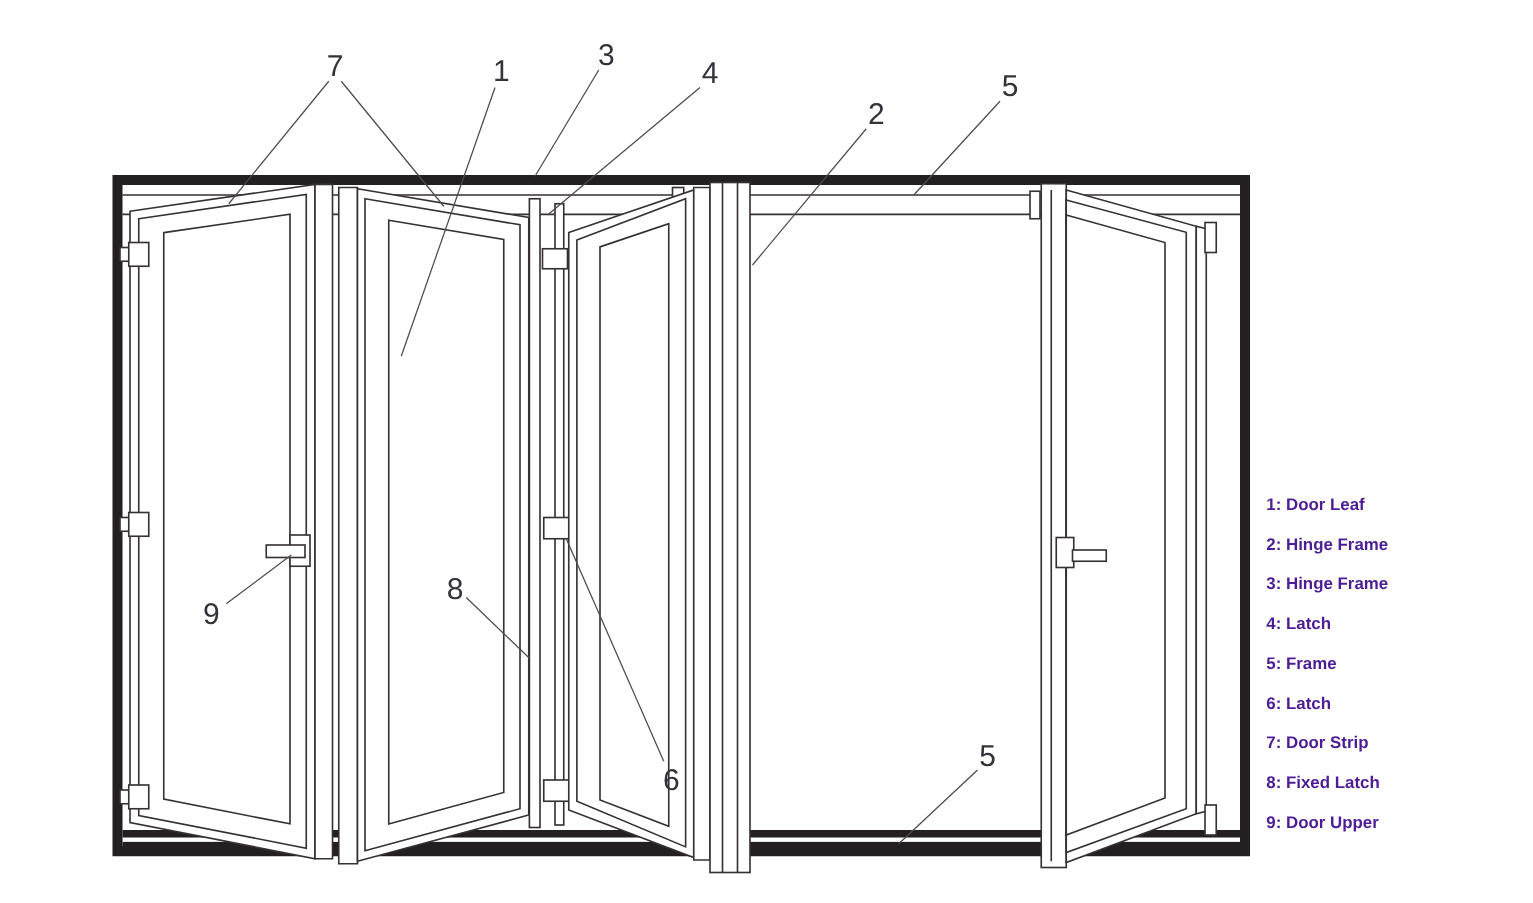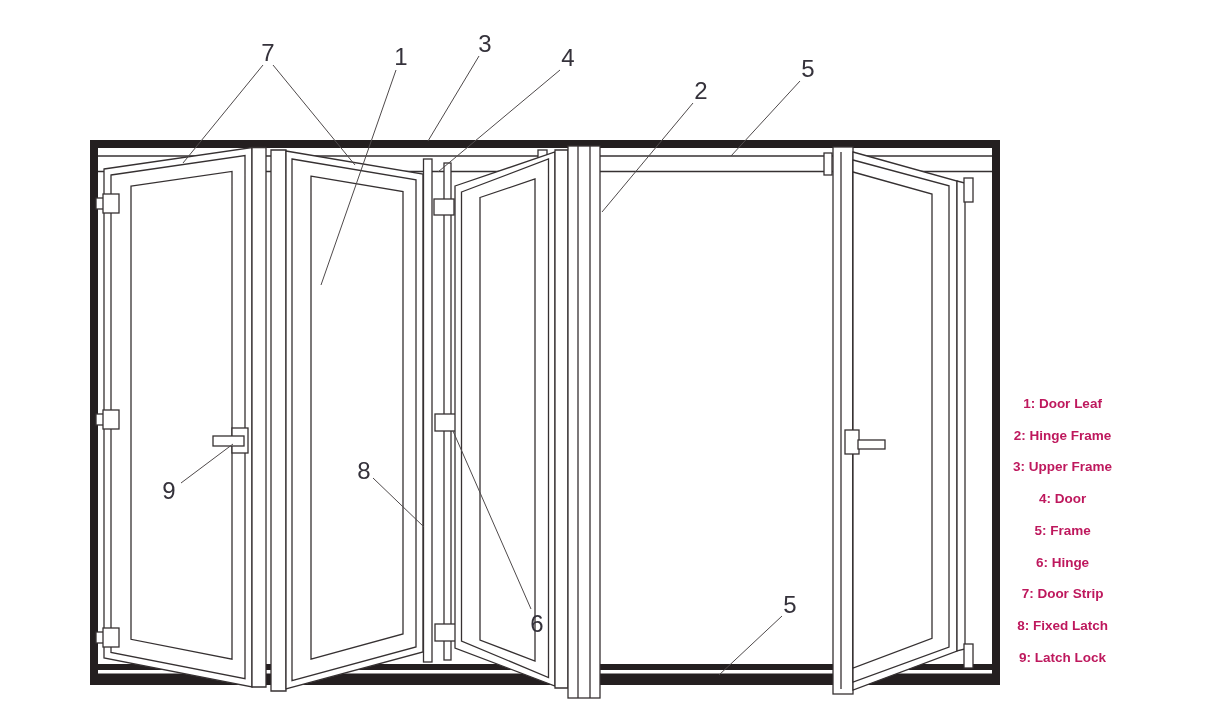--- a/index.html
+++ b/index.html
@@ -1,21 +1,21 @@
 <!DOCTYPE html>
 <html><head>
 <meta charset="utf-8">
 <style>
   html,body{margin:0;padding:0;background:#ffffff;}
   body{width:1226px;height:722px;position:relative;overflow:hidden;
        font-family:"Liberation Sans",sans-serif;}
   .stage{position:absolute;left:0;top:0;width:1226px;height:722px;}
   svg text{font-family:"Liberation Sans",sans-serif;}
-  .legend{position:absolute;left:1013px;top:388px;color:#be185d;
-          font-size:13.5px;font-weight:bold;line-height:31.7px;white-space:nowrap;text-align:center;}
+  .legend{position:absolute;left:1013px;top:388px;color:#4c1d95;
+          font-size:13.5px;font-weight:bold;line-height:31.7px;white-space:nowrap;}
   .legend-row{display:block;}
 </style>
 </head>
 <body>
 
 <div class="stage">
 <svg width="1226" height="722" viewBox="0 0 1226 722">
 
   <g>
     <rect x="94" y="144" width="902" height="537" fill="#ffffff" stroke="#241f20" stroke-width="8"></rect>
@@ -126,21 +126,21 @@
     <text x="364" y="479">8</text>
     <text x="537" y="632">6</text>
     <text x="790" y="613">5</text>
   </g>
 </svg>
 
 
 <div class="legend">
   <span class="legend-row">1: Door Leaf</span>
   <span class="legend-row">2: Hinge Frame</span>
-  <span class="legend-row">3: Upper Frame</span>
-  <span class="legend-row">4: Door</span>
+  <span class="legend-row">3: Hinge Frame</span>
+  <span class="legend-row">4: Latch</span>
   <span class="legend-row">5: Frame</span>
-  <span class="legend-row">6: Hinge</span>
+  <span class="legend-row">6: Latch</span>
   <span class="legend-row">7: Door Strip</span>
   <span class="legend-row">8: Fixed Latch</span>
-  <span class="legend-row">9: Latch Lock</span>
+  <span class="legend-row">9: Door Upper</span>
 </div>
 </div>
 
 </body></html>

